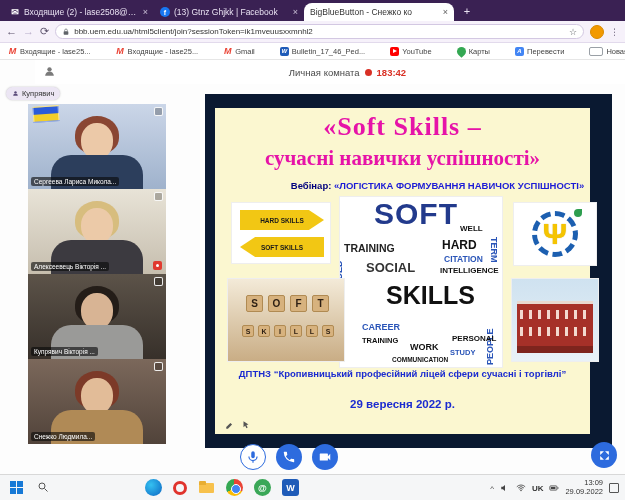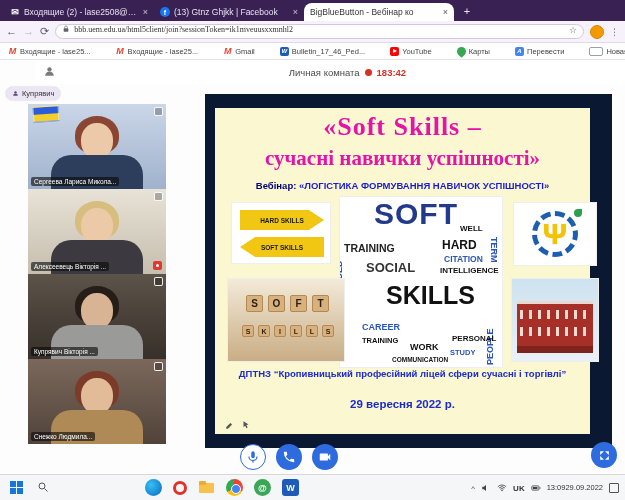--- a/index.html
+++ b/index.html
@@ -22,21 +22,21 @@
   .fav.fb{background:#1877F2;}.fav.fb::before{content:"f";}
   .newtab{width:14px;height:14px;margin:0 0 2px 6px;color:#E9E2F2;font-size:11px;line-height:13px;text-align:center;}
   .newtab::before{content:"+";}
 
   .toolbar{position:absolute;left:0;top:21px;width:625px;height:22px;background:var(--toolbar-bg,#F6F1FA);
            display:flex;align-items:center;padding:0 6px;gap:6px;border-bottom:1px solid #E2DAEC;}
   .navbtn{font-size:11px;color:#584e68;line-height:1;}
   .navbtn.fwd{color:#B7ACC8;}
   .navbtn.back::before{content:"←";}.navbtn.fwd::before{content:"→";}.navbtn.reload::before{content:"⟳";}
   .addressbar{flex:1;height:15px;background:#fff;border:1px solid #D3C8E2;border-radius:8px;
-              display:flex;align-items:flex-start;gap:4px;padding:0 6px;font-size:8px;color:#333;font-family:Liberation Serif, serif;}
+              display:flex;align-items:center;gap:4px;padding:0 6px;font-size:8px;color:#333;}
   .addressbar .url{flex:1;overflow:hidden;white-space:nowrap;text-overflow:ellipsis;}
   .star{font-size:9px;color:#5f6368;}.star::before{content:"☆";}
   .avatar{width:14px;height:14px;border-radius:50%;background:#F29900;border:1px solid #d98a00;}
   .menu3{color:#584e68;font-size:9px;}.menu3::before{content:"⋮";}
 
   .bookmarks{position:absolute;left:0;top:43px;width:625px;height:17px;background:#fff;
              border-bottom:1px solid #E6E6E6;display:flex;align-items:center;gap:25px;padding:0 8px;
              font-size:7.5px;color:#444;white-space:nowrap;overflow:hidden;}
   .bm{display:flex;align-items:center;gap:3px;}
   .bmi{width:9px;height:9px;border-radius:2px;display:flex;align-items:center;justify-content:center;
@@ -93,21 +93,21 @@
           display:flex;align-items:center;justify-content:center;}
   .vbadge::before{content:"";width:3px;height:3px;background:#fff;border-radius:50%;}
 
   
   .presentation{position:absolute;left:205px;top:34px;width:407px;height:354px;background:var(--bbb-navy,#0A1931);}
   .slide{position:absolute;left:10px;top:14px;width:375px;height:326px;background:var(--slide-bg,#FBF7D0);}
   .s-title1{position:absolute;top:4px;width:100%;text-align:center;font-family:"Liberation Serif",serif;
             font-weight:bold;font-size:26px;color:var(--title-magenta,#E613A8);letter-spacing:1px;}
   .s-title2{position:absolute;top:38px;width:100%;text-align:center;font-family:"Liberation Serif",serif;
             font-weight:bold;font-size:21px;color:var(--title-magenta,#E613A8);}
-  .s-sub{position:absolute;top:72px;width:100%;text-align:center;font-size:9.5px;font-weight:bold;}
+  .s-sub{position:absolute;top:72px;width:100%;text-align:center;font-size:9.5px;font-weight:bold;margin-left:35px;}
   .s-sub .pre{color:#00007E;}
   .s-sub .rest{color:#1B1BD6;}
   .s-foot1{position:absolute;top:260px;width:100%;text-align:center;font-size:9.5px;font-weight:bold;color:#1B2BD0;}
   .s-foot2{position:absolute;top:290px;width:100%;text-align:center;font-size:11.5px;font-weight:bold;color:#1B2BD0;}
 
   .signpost{position:absolute;left:16px;top:94px;width:100px;height:62px;background:#fff;border:1px solid #eee;}
   .arrow{position:absolute;left:8px;width:84px;height:20px;background:#F2C714;display:flex;align-items:center;
          justify-content:center;font-size:6.5px;font-weight:bold;color:#1a1a1a;}
   .arrow.top{top:7px;clip-path:polygon(0 0,82% 0,100% 50%,82% 100%,0 100%);}
   .arrow.bot{top:34px;clip-path:polygon(18% 0,100% 0,100% 100%,18% 100%,0 50%);}
@@ -183,42 +183,42 @@
   .appico.folder::after{content:"";position:absolute;left:1px;top:2px;width:7px;height:4px;background:#E8AE33;border-radius:1px 1px 0 0;}
   .appico.chrome{border-radius:50%;background:conic-gradient(#EA4335 0 33%,#FBBC05 33% 66%,#34A853 66% 100%);position:relative;}
   .appico.chrome::before{content:"";position:absolute;left:4.5px;top:4.5px;width:8px;height:8px;background:#4285F4;
         border:1.5px solid #fff;border-radius:50%;}
   .appico.mail{background:#3AA757;border-radius:50%;font-size:9px;}
   .appico.word{background:#1E5BB8;border-radius:3px;font-size:9px;}
   .tray{position:absolute;right:4px;top:0;height:26px;display:flex;align-items:center;gap:6px;font-size:8px;color:#333;}
   .tray svg{width:10px;height:10px;fill:#444;}
   .chev{font-size:8px;color:#444;}
   .lang{font-weight:bold;}
-  .clock{display:flex;align-items:flex-end;line-height:1.15;font-size:7.5px;}
+  .clock{display:flex;flex-direction:column;align-items:flex-end;line-height:1.15;font-size:7.5px;}
   .notif{width:10px;height:10px;border:1px solid #555;border-radius:1px;margin-right:2px;}
 </style>
 </head>
 <body>
 
 <div class="screen">
 
   <div class="tabstrip">
     <div class="tab">
       <span class="fav mail"></span>
       <span class="title">Входящие (2) - lase2508@gmail</span>
       <span class="close">×</span>
     </div>
     <div class="tab">
       <span class="fav fb"></span>
       <span class="title">(13) Gtnz Ghjkk | Facebook</span>
       <span class="close">×</span>
     </div>
     <div class="tab active">
 
-      <span class="title">BigBlueButton - Вебінар ко</span>
+      <span class="title">BigBlueButton - Снежко ко</span>
       <span class="close">×</span>
     </div>
     <div class="newtab"></div>
   </div>
 
   <div class="toolbar">
     <span class="navbtn back"></span>
     <span class="navbtn fwd"></span>
     <span class="navbtn reload"></span>
     <div class="addressbar">

